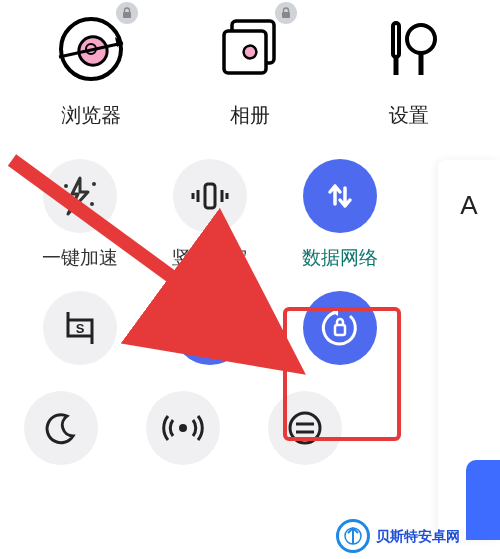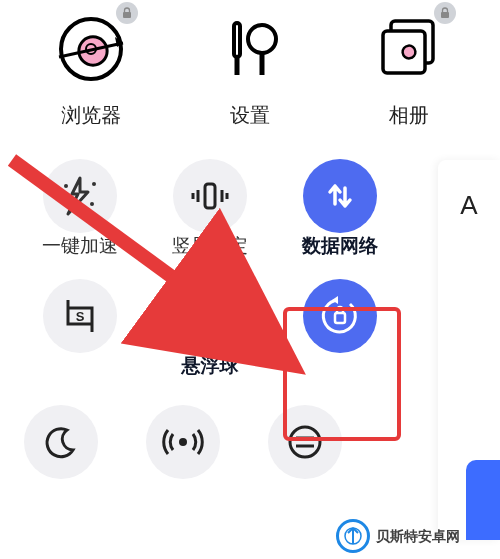--- a/index.html
+++ b/index.html
@@ -69,24 +69,25 @@
       background: #f0f0f3;
       display: flex;
       align-items: center;
       justify-content: center;
       position: relative;
     }
     .tile-circle.active {
       background: #4e6bf0;
     }
     .tile-label {
+      margin-top: 12px;
       font-size: 19px;
       color: #333;
     }
-    .tile-label.active { color: #0f172a; font-weight: bold; }
+    .tile-label.active { color: #0f766e; }
     .bottom-row {
       display: flex;
       gap: 48px;
       padding: 26px 24px 0;
     }
     .side-panel {
       position: absolute;
       right: 0;
       top: 160px;
       width: 62px;
@@ -139,21 +140,21 @@
     }
     .wm-circle {
       width: 34px;
       height: 34px;
       border-radius: 50%;
       border: 3px solid #1e88e5;
       display: flex;
       align-items: center;
       justify-content: center;
     }
-    .wm-text1 { font-size: 14px; color: #404040; font-weight: bold; }
+    .wm-text1 { font-size: 14px; color: #1d4ed8; font-weight: bold; }
     .wm-text2 { font-size: 12px; color: #1e88e5; }
     .wm-stack { display: flex; flex-direction: column; line-height: 1.2; }
   </style>
 </head>
 <body>
 
 <div class="app-row">
   <div class="app">
     <div class="app-icon-wrap">
       <svg width="72" height="72" viewBox="0 0 72 72">
@@ -169,49 +170,49 @@
             <path d="M3.5 5 V3.5 a2.5 2.5 0 0 1 5 0 V5" fill="none" stroke="#888" stroke-width="1.3"></path>
           </svg>
       </div>
     </div>
     <div class="app-label">浏览器</div>
   </div>
 
   <div class="app">
     <div class="app-icon-wrap">
       <svg width="72" height="72" viewBox="0 0 72 72">
-        <rect x="20" y="10" width="6" height="34" rx="3" fill="none" stroke="#000" stroke-width="4"></rect>
-        <line x1="23" y1="18" x2="23" y2="18" stroke="#000" stroke-width="4"></line>
-        <line x1="23" y1="24" x2="23" y2="24" stroke="#000" stroke-width="4"></line>
-        <line x1="23" y1="30" x2="23" y2="30" stroke="#000" stroke-width="4"></line>
-        <line x1="23" y1="44" x2="23" y2="62" stroke="#000" stroke-width="5"></line>
-        <circle cx="48" cy="26" r="14" fill="none" stroke="#000" stroke-width="4"></circle>
-        <line x1="48" y1="40" x2="48" y2="62" stroke="#000" stroke-width="5"></line>
-      </svg>
-    </div>
-    <div class="app-label">设置</div>
-  </div>
-
-  <div class="app">
-    <div class="app-icon-wrap">
-      <svg width="72" height="72" viewBox="0 0 72 72">
         <rect x="18" y="8" width="42" height="42" rx="4" fill="#fff" stroke="#000" stroke-width="3.5"></rect>
         <rect x="10" y="18" width="42" height="42" rx="4" fill="#fff" stroke="#000" stroke-width="3.5"></rect>
         <path d="M 31 35 a 6 6 0 0 1 10 8 a 6 6 0 0 1 -10 -8" fill="#f7a8c8" stroke="#000" stroke-width="2.5"></path>
         <path d="M 31 48 l -5 5 l 5 -5 l 5 5" fill="none"></path>
       </svg>
       <div class="lock-badge">
         <svg width="12" height="12" viewBox="0 0 12 12">
             <rect x="2" y="5" width="8" height="6" rx="1" fill="#888"></rect>
             <path d="M3.5 5 V3.5 a2.5 2.5 0 0 1 5 0 V5" fill="none" stroke="#888" stroke-width="1.3"></path>
           </svg>
       </div>
     </div>
     <div class="app-label">相册</div>
   </div>
+
+  <div class="app">
+    <div class="app-icon-wrap">
+      <svg width="72" height="72" viewBox="0 0 72 72">
+        <rect x="20" y="10" width="6" height="34" rx="3" fill="none" stroke="#000" stroke-width="4"></rect>
+        <line x1="23" y1="18" x2="23" y2="18" stroke="#000" stroke-width="4"></line>
+        <line x1="23" y1="24" x2="23" y2="24" stroke="#000" stroke-width="4"></line>
+        <line x1="23" y1="30" x2="23" y2="30" stroke="#000" stroke-width="4"></line>
+        <line x1="23" y1="44" x2="23" y2="62" stroke="#000" stroke-width="5"></line>
+        <circle cx="48" cy="26" r="14" fill="none" stroke="#000" stroke-width="4"></circle>
+        <line x1="48" y1="40" x2="48" y2="62" stroke="#000" stroke-width="5"></line>
+      </svg>
+    </div>
+    <div class="app-label">设置</div>
+  </div>
 </div>
 
 <div class="tiles-grid">
 
   <div class="tile">
     <div class="tile-circle">
       <svg width="44" height="44" viewBox="0 0 44 44">
           <path d="M22 4 L14 20 L20 20 L10 40 L30 18 L22 18 Z" fill="none" stroke="#333" stroke-width="3" stroke-linejoin="round"></path>
           <circle cx="8" cy="12" r="2" fill="#333"></circle>
           <circle cx="36" cy="10" r="2" fill="#333"></circle>
@@ -253,21 +254,20 @@
     </div>
   </div>
 
   <div class="tile">
     <div class="tile-circle active">
       <svg width="44" height="44" viewBox="0 0 44 44">
           <circle cx="22" cy="22" r="15" fill="none" stroke="#fff" stroke-width="3"></circle>
           <circle cx="22" cy="22" r="7" fill="none" stroke="#fff" stroke-width="3"></circle>
         </svg>
     </div>
-    <div class="tile-label active">悬浮球</div>
   </div>
 
   <div class="tile">
     <div class="tile-circle active">
       <svg width="44" height="44" viewBox="0 0 44 44">
           <path d="M 32 10 A 16 16 0 1 1 20 6" fill="none" stroke="#fff" stroke-width="3"></path>
           <polygon points="20,2 20,10 14,6" fill="#fff"></polygon>
           <rect x="17" y="19" width="10" height="10" rx="2" fill="none" stroke="#fff" stroke-width="2.5"></rect>
           <path d="M19 19 V16 a3 3 0 0 1 6 0 V19" fill="none" stroke="#fff" stroke-width="2.5"></path>
         </svg>

